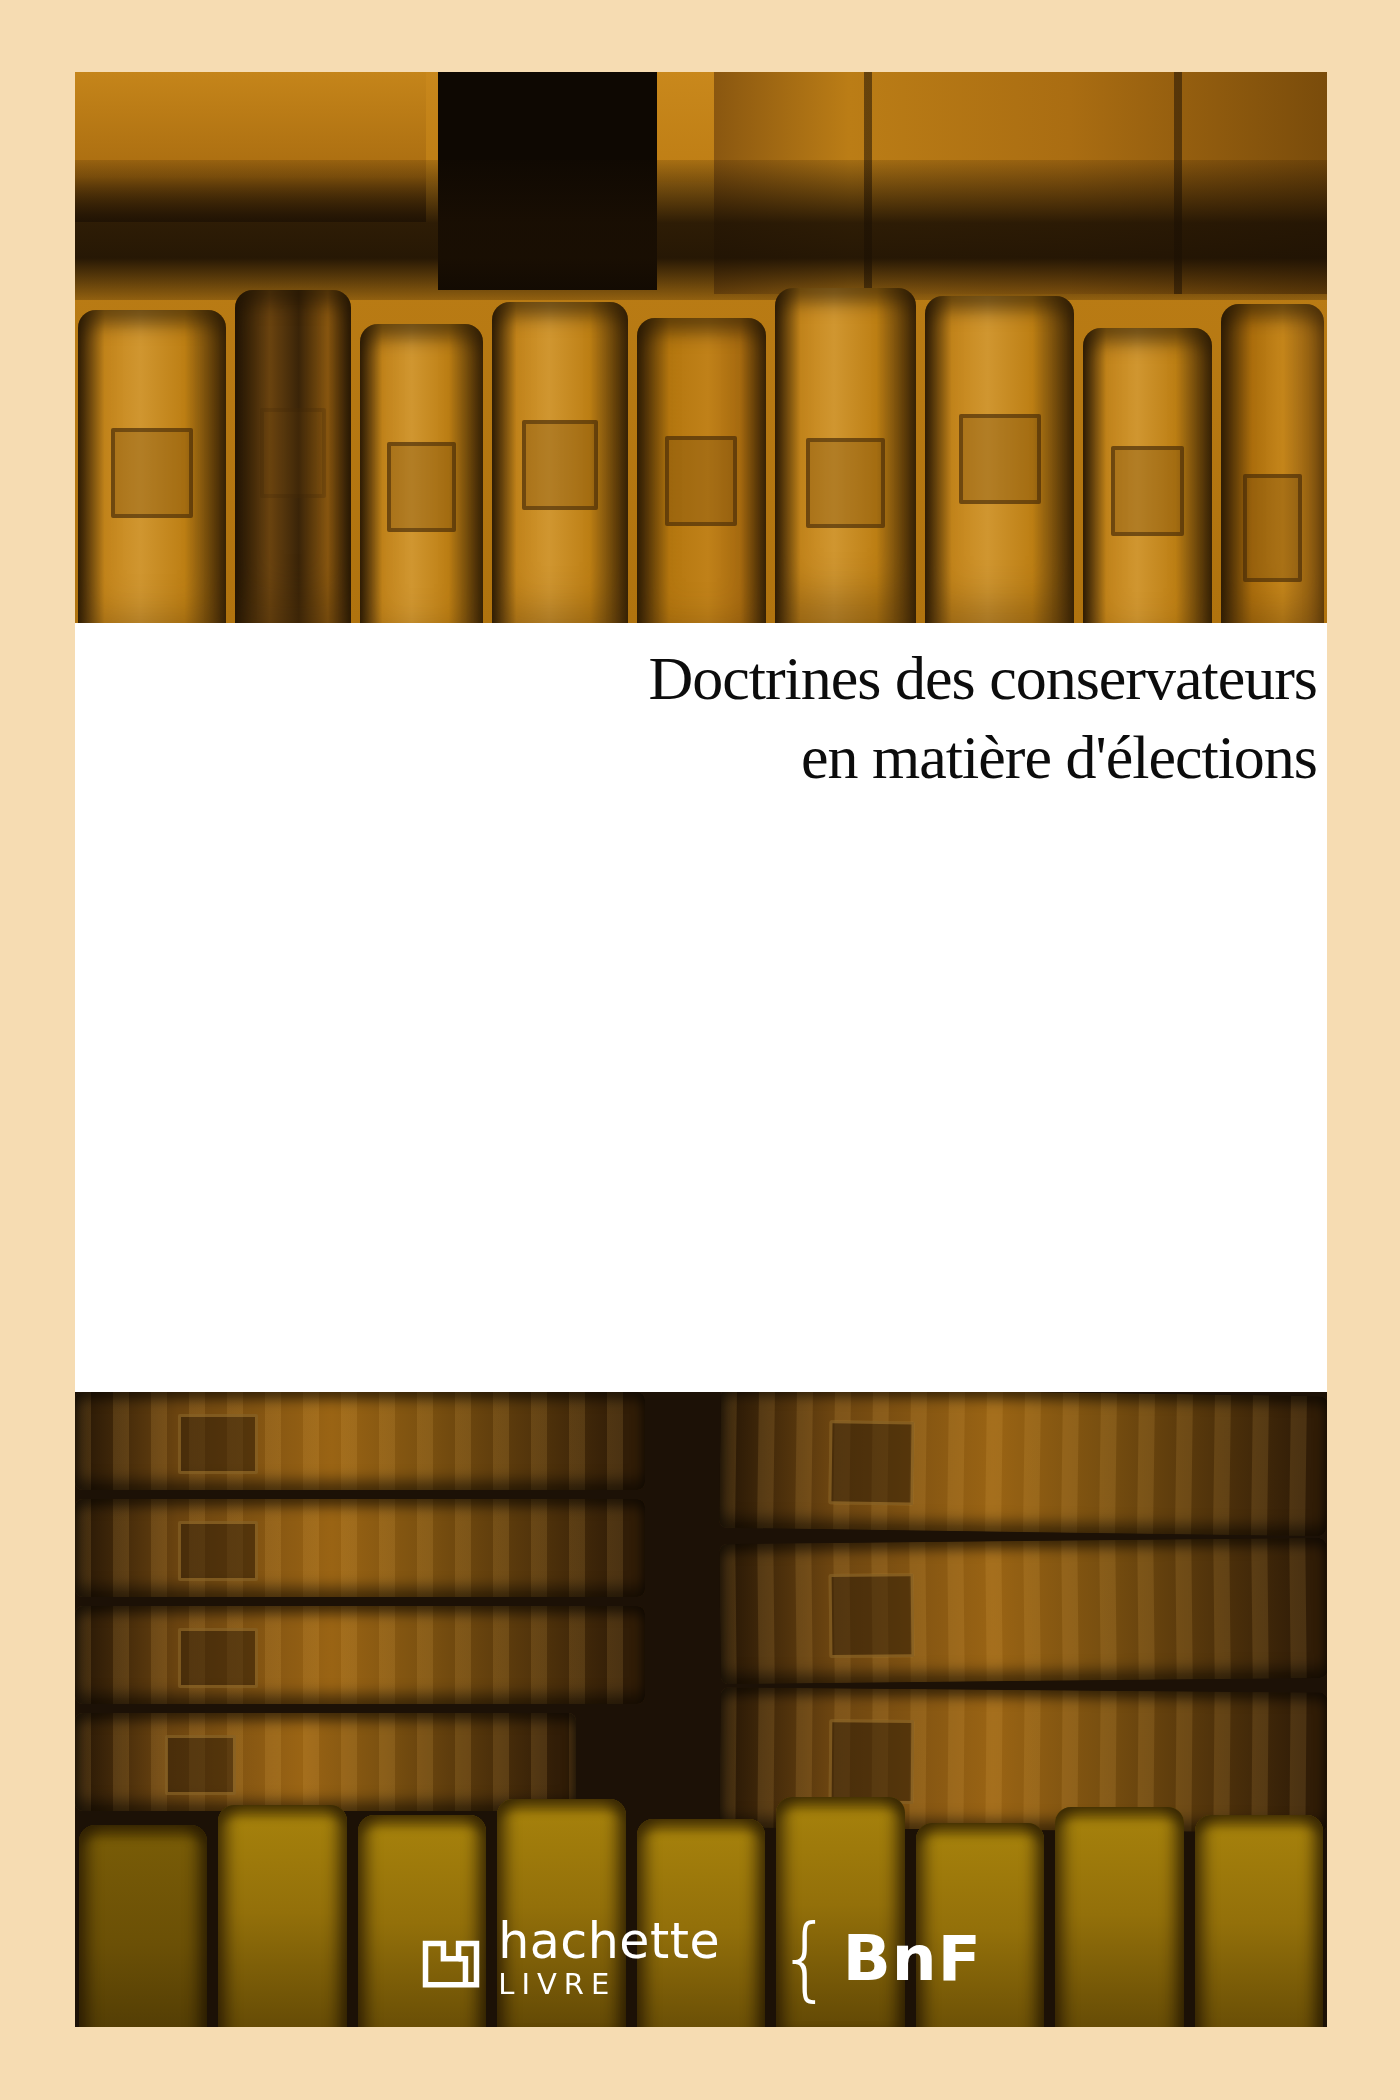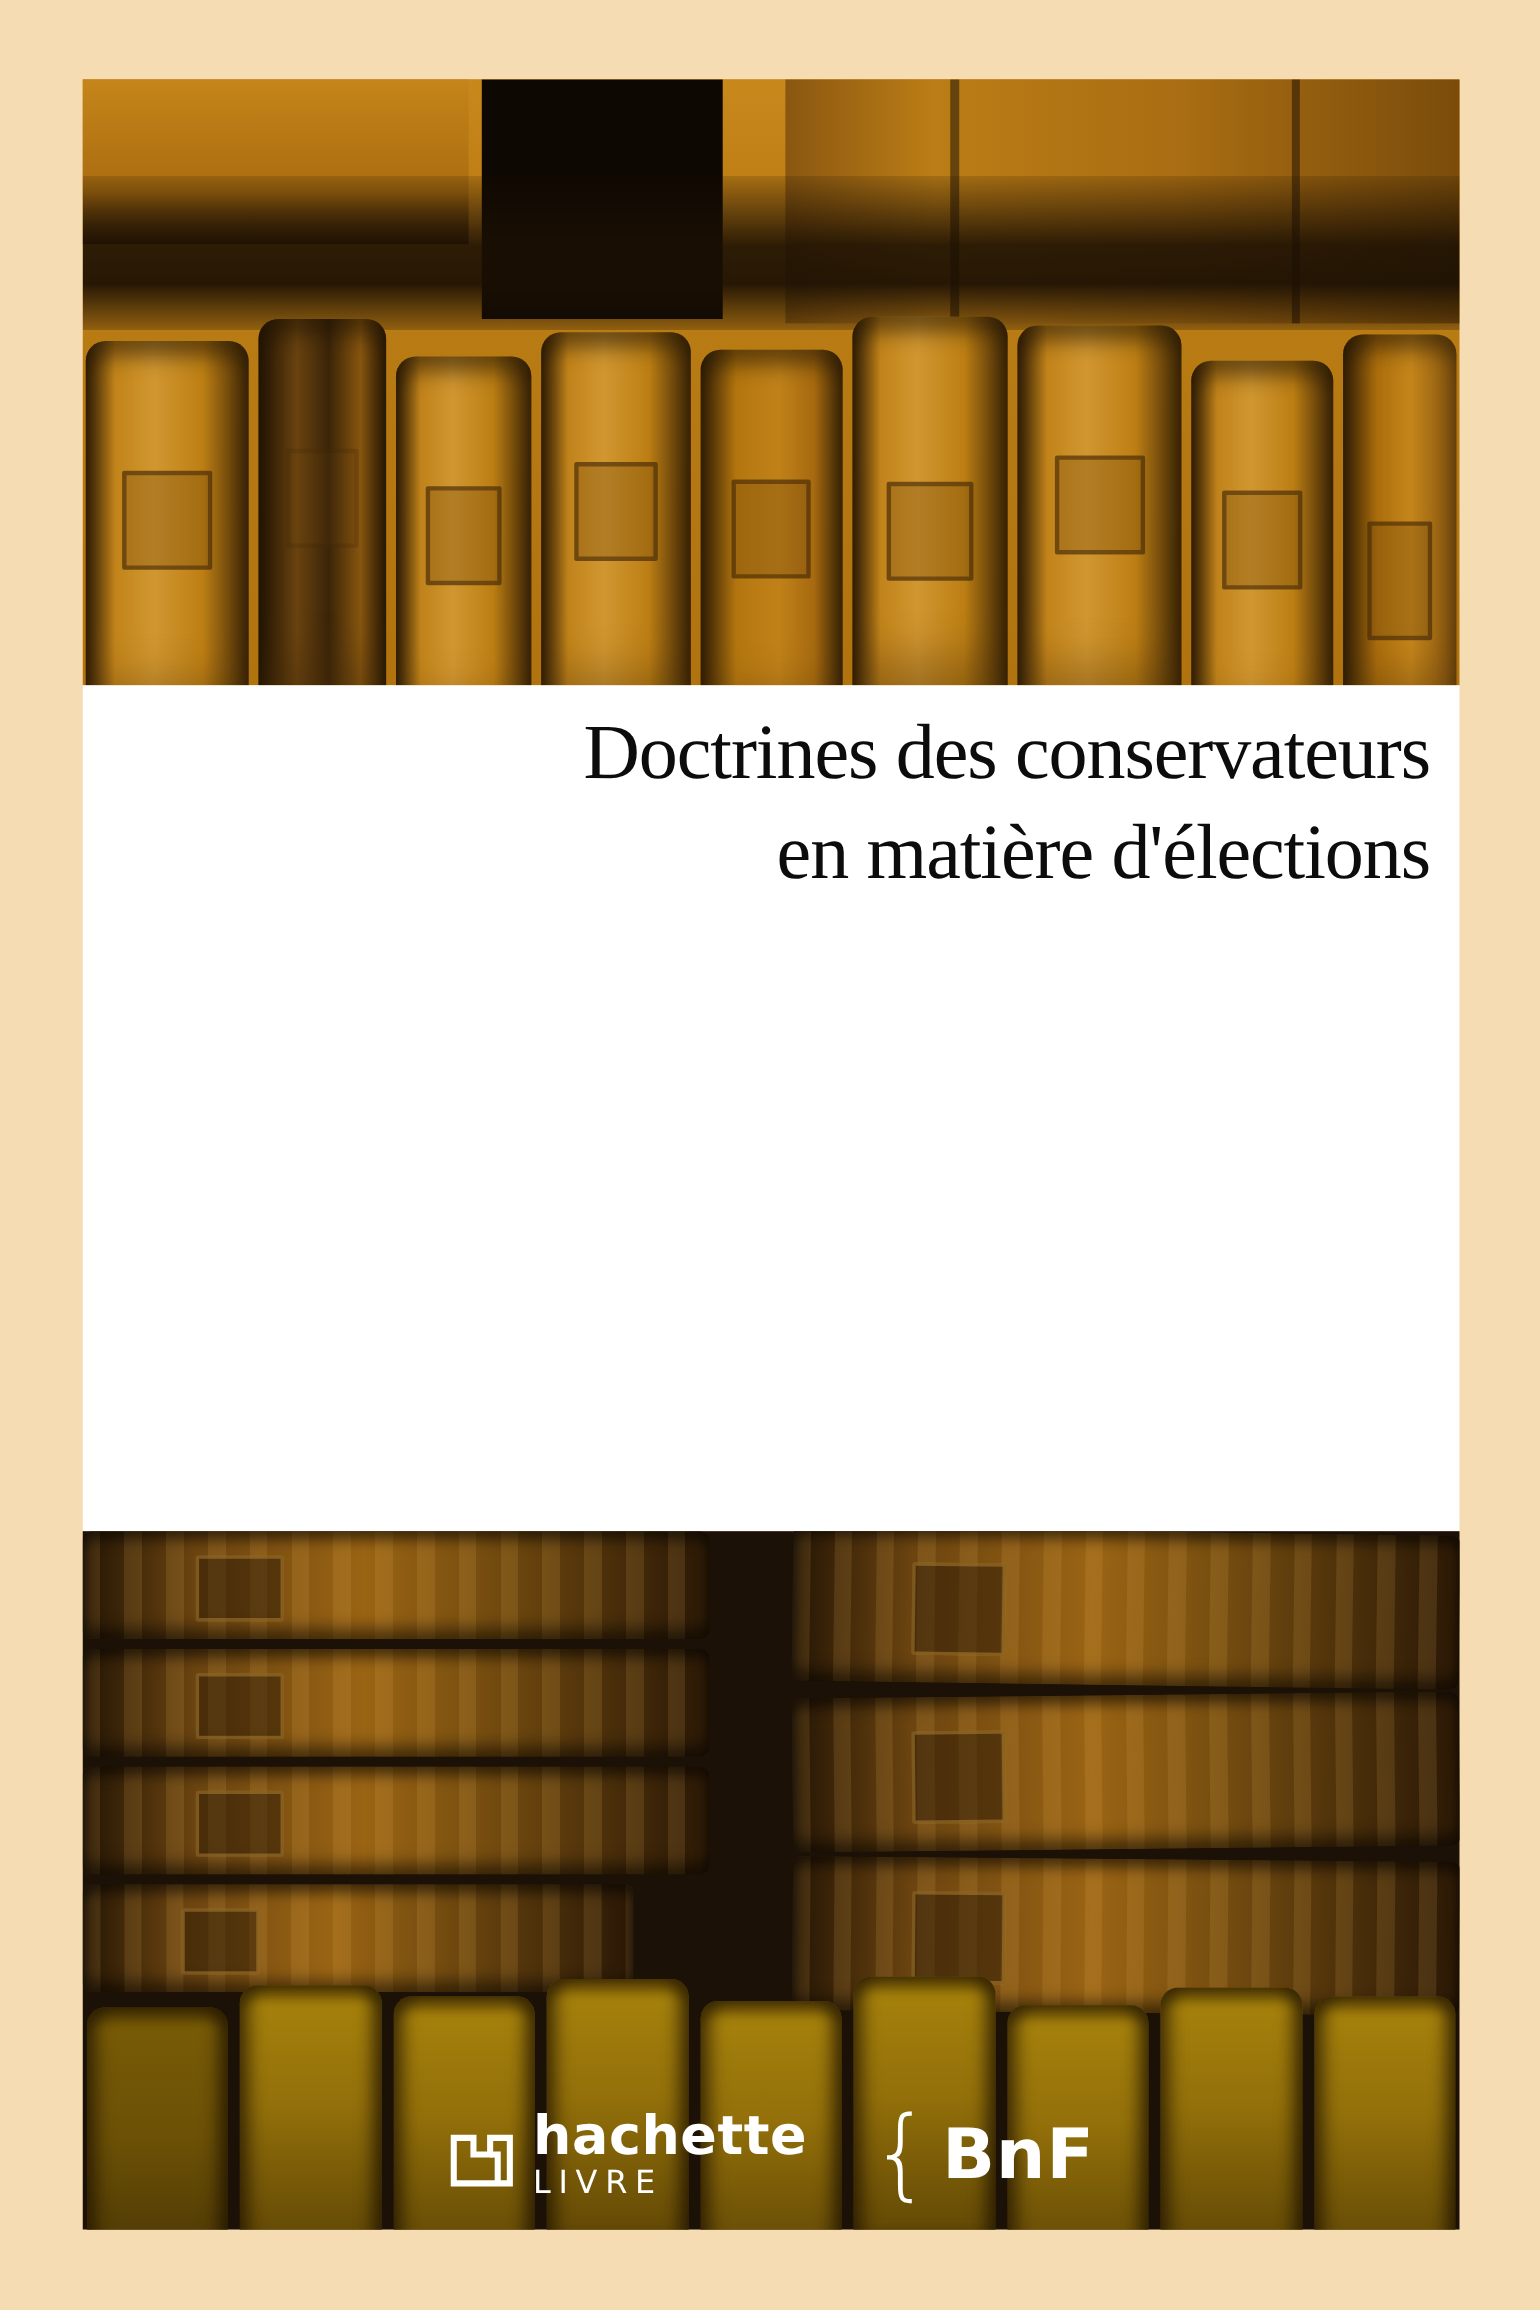--- a/index.html
+++ b/index.html
@@ -71,25 +71,25 @@
   .spine:nth-child(9){flex-grow:0.8;margin-top:20px;background:linear-gradient(90deg,rgba(40,24,5,0.9) 0%,#ad6f0d 30%,#c5861b 60%,#8a5810 100%);}
   .spine:nth-child(2) .spine-label{opacity:0.4;}
   .spine:nth-child(6) .spine-label{margin-top:150px;}
   .spine:nth-child(9) .spine-label{margin-top:170px;height:100px;}
 
   
   .title-band{
     flex:none;height:769px;background:#ffffff;position:relative;
   }
   .title-block{
-    padding:16px 27px 0 0;
+    padding:16px 10px 0 0;
     text-align:right;
     color:#0c0c0c;
     font-family:"Liberation Serif", serif;
-    font-size:71px;line-height:1.28;letter-spacing:-1px;
+    font-size:62px;line-height:1.28;letter-spacing:-1px;
     white-space:nowrap;
   }
   .title-line{display:block;}
 
   
   .photo-bottom{
     position:relative;flex:1 1 auto;overflow:hidden;
     background:#1c1106;
   }
   .stack{position:absolute;top:0;display:flex;flex-direction:column;gap:9px;}
@@ -133,21 +133,21 @@
   
   .logo-row{
     position:absolute;left:0;right:0;bottom:26px;
     display:flex;justify-content:center;align-items:center;gap:58px;
     z-index:5;color:#ffffff;
   }
   .hachette{display:flex;align-items:center;gap:16px;}
   .hachette-mark{width:62px;height:70px;flex:none;}
   .hachette-text{display:flex;flex-direction:column;align-items:flex-start;line-height:1;}
   .hachette-word{
-    font-family:"DejaVu Sans", sans-serif;font-size:49px;font-weight:700;
+    font-family:"DejaVu Sans", sans-serif;font-size:49px;font-weight:400;
     letter-spacing:0.5px;
   }
   .livre-word{
     font-family:"DejaVu Sans", sans-serif;font-size:29px;font-weight:400;
     letter-spacing:7px;margin-top:4px;
   }
   .bnf{display:flex;align-items:center;gap:10px;}
   .bnf-brace{
     font-family:"DejaVu Sans", sans-serif;font-size:86px;font-weight:100;
     transform:scaleY(1.05);line-height:1;

